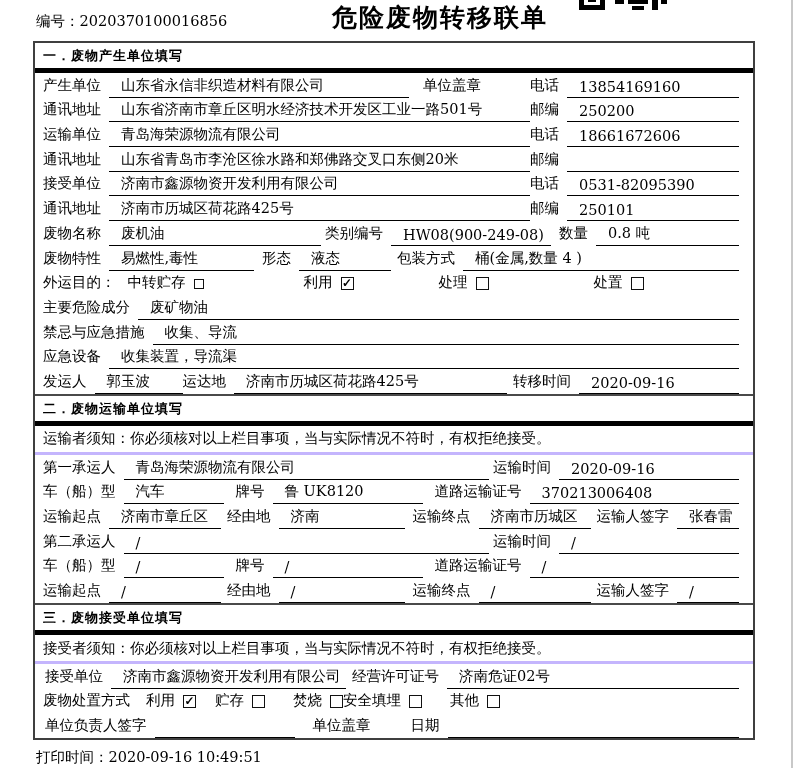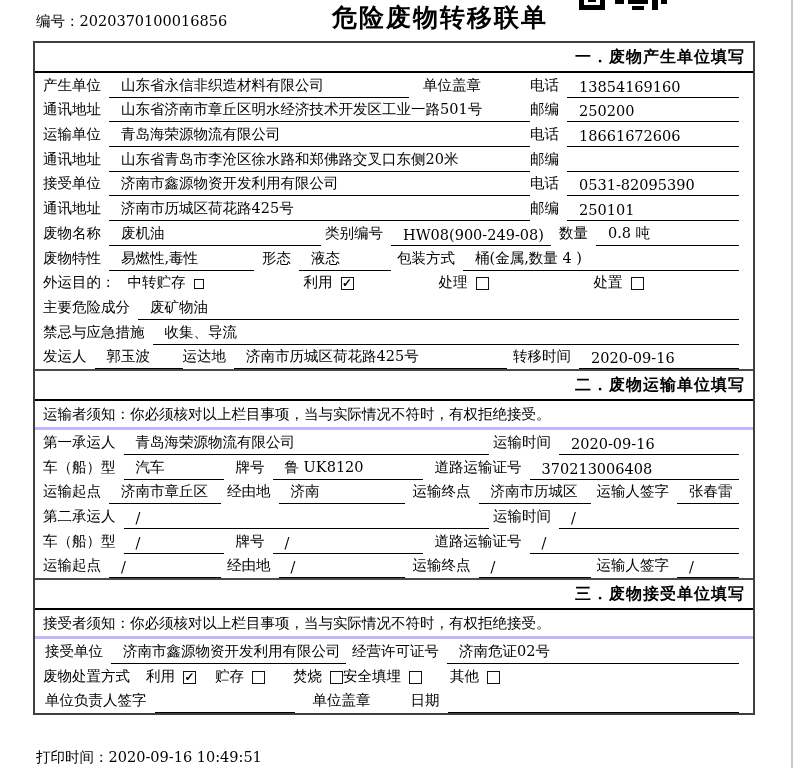--- a/index.html
+++ b/index.html
@@ -16,22 +16,22 @@
     position:absolute;left:332px;top:1px;margin:0;
     font-size:25px;font-weight:bold;letter-spacing:2px;white-space:nowrap;
   }
   .qr{position:absolute;left:579px;top:0;}
   .form-table{
     position:absolute;left:33px;top:41px;width:722px;
     border:2px solid #3f3f3f;box-sizing:border-box;background:#fff;
   }
   .section + .section{border-top:2px solid #4a4a4a;}
   .sec-head{
-    font-weight:bold;font-size:16px;padding:4px 8px 3px;min-height:20px;
-    border-bottom:2px solid #000000;box-sizing:border-box;letter-spacing:1px;text-align:right;
+    font-weight:bold;font-size:13px;padding:4px 8px 3px;min-height:20px;
+    border-bottom:5px solid #000000;box-sizing:border-box;letter-spacing:1px;
   }
   .row{
     display:flex;align-items:flex-end;
     padding:0 14px 0 8px;min-height:24.7px;box-sizing:border-box;
   }
   .notice-row{min-height:29px;border-bottom:3px solid #c4b5fd;align-items:center;}
   .notice{white-space:nowrap;}
   .lbl{white-space:nowrap;padding-bottom:3px;flex:0 0 auto;}
   .val{
     border-bottom:1px solid #000;white-space:nowrap;overflow:hidden;
@@ -137,20 +137,24 @@
       </div>
       <div class="row">
         <span class="lbl">主要危险成分</span>
         <span class="val fill">废矿物油</span>
       </div>
       <div class="row">
         <span class="lbl">禁忌与应急措施</span>
         <span class="val fill">收集、导流</span>
       </div>
       <div class="row">
+        <span class="lbl">应急设备</span>
+        <span class="val fill">收集装置，导流渠</span>
+      </div>
+      <div class="row">
         <span class="lbl">发运人</span>
         <span class="val" style="width: 88px; flex: 0 0 88px;">郭玉波</span>
         <span class="lbl" style="">运达地</span>
         <span class="val fill">济南市历城区荷花路425号</span>
         <span class="lbl" style="margin-left: 6px;">转移时间</span>
         <span class="val" style="width: 160px; flex: 0 0 160px;">2020-09-16</span>
       </div>
     </div>
     <div class="section">
       <div class="sec-head">二．废物运输单位填写</div>

